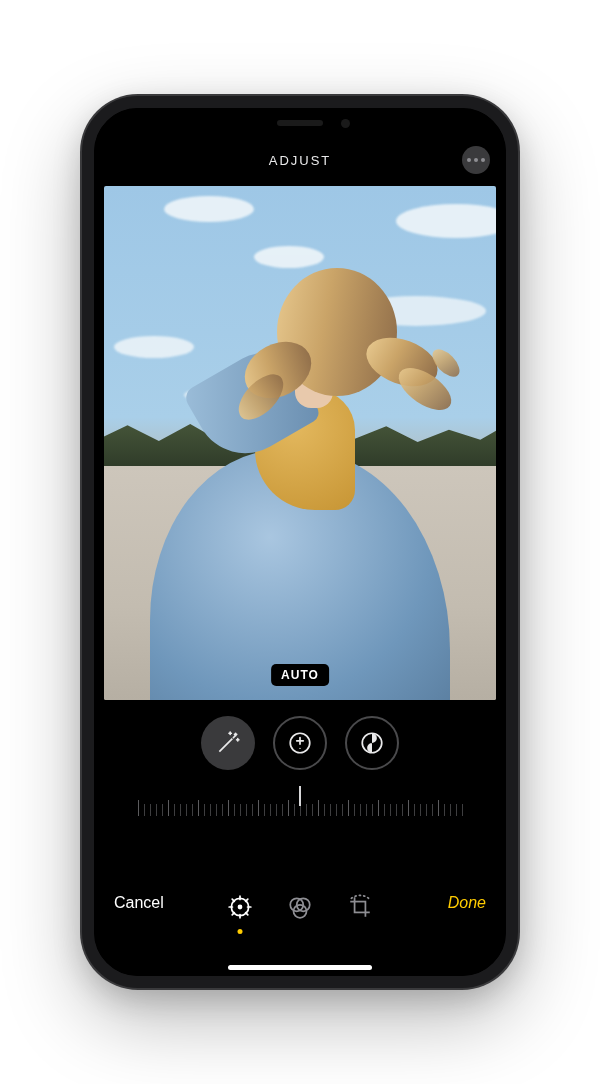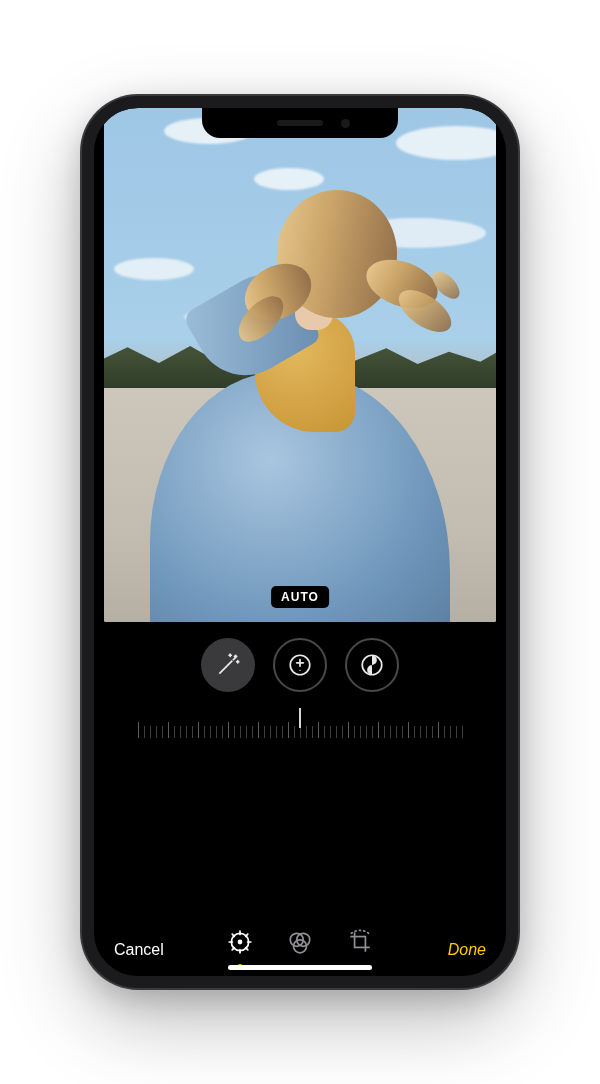--- a/index.html
+++ b/index.html
@@ -83,21 +83,21 @@
     justify-content: center;
     gap: 3px;
   }
   .more-btn span {
     width: 4px; height: 4px; border-radius: 50%;
     background: #8e8e93;
   }
 
   
   .photo {
-    margin: 0 10px 0;
+    margin: 8px 10px 0;
     flex: 0 0 514px;
     border-radius: 2px;
     overflow: hidden;
     position: relative;
     background: linear-gradient(#9ec7e6 0%, #a9cfe9 45%, #b6b1a4 60%, #c9c3b8 100%);
   }
   
   .cloud { position:absolute; background:#eef5f9; border-radius:50%; filter:blur(1px); opacity:.9; }
   .c1{ width:120px; height:34px; top:18px; right:-20px; }
   .c2{ width:90px; height:26px; top:10px; left:60px; }
@@ -235,21 +235,21 @@
     position:absolute; left:50%; top:-2px;
     transform:translateX(-50%);
     width:2px; height:20px; background:#d6d6d8;
   }
 
   
   .bottom {
     margin-top:auto;
     height:82px;
     display:flex;
-    align-items:flex-end;
+    align-items:flex-start;
     justify-content:space-between;
     padding:0 20px 17px;
     position:relative;
   }
   .txtbtn {
     font-size:16px;
     background:none; border:none;
     cursor:pointer;
   }
   .cancel { color:#fff; }
@@ -274,20 +274,28 @@
 </style>
 </head>
 <body>
 
 <div class="phone">
 
   <div class="notch"></div>
 
   <div class="screen">
 
+    <div class="hdr">
+      <div class="hdr-title">ADJUST</div>
+      <div class="more-btn">
+        <span></span>
+        <span></span>
+        <span></span>
+      </div>
+    </div>
 
     <div class="photo">
       <div class="cloud c1"></div>
         <div class="cloud c2"></div>
         <div class="cloud c3"></div>
       <div class="cloud c4"></div>
         <div class="cloud c5"></div>
         <div class="cloud c6"></div>
       <div class="treeline"></div>
       <div class="ground"></div>

